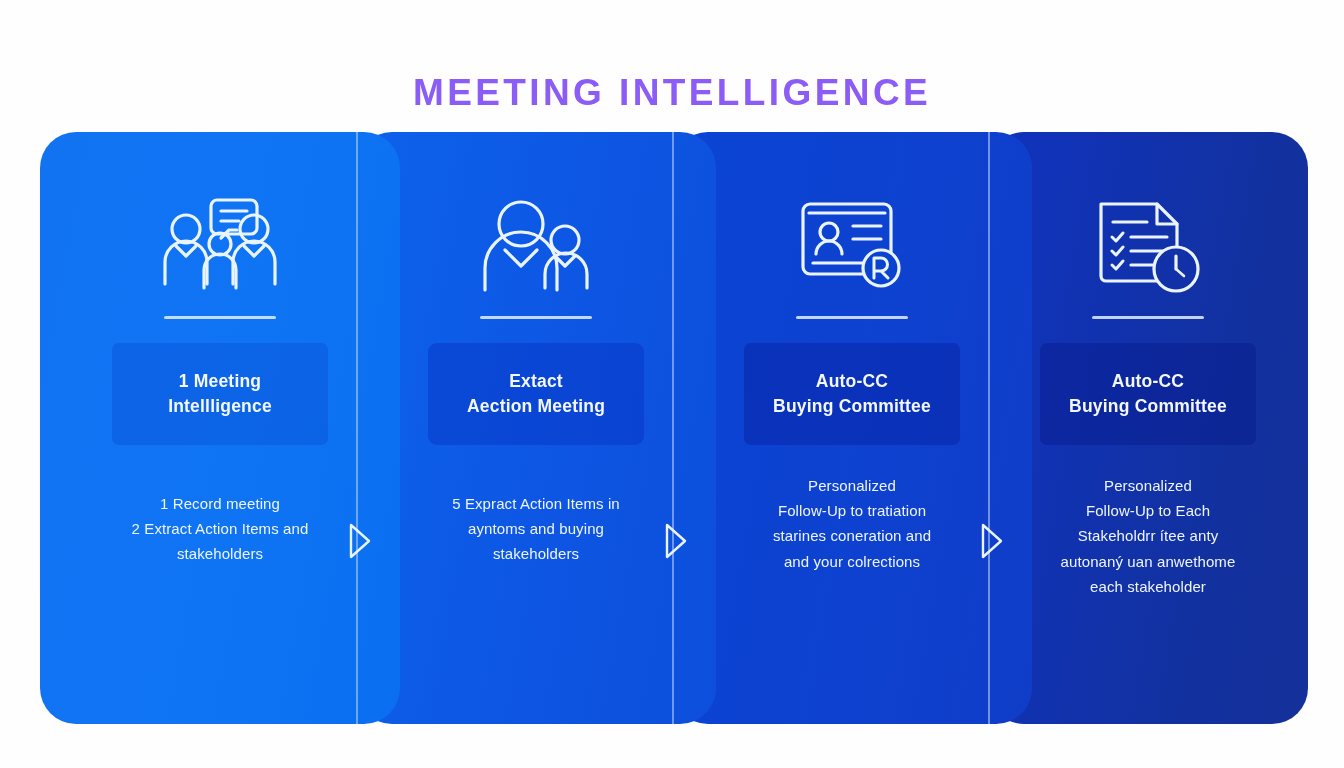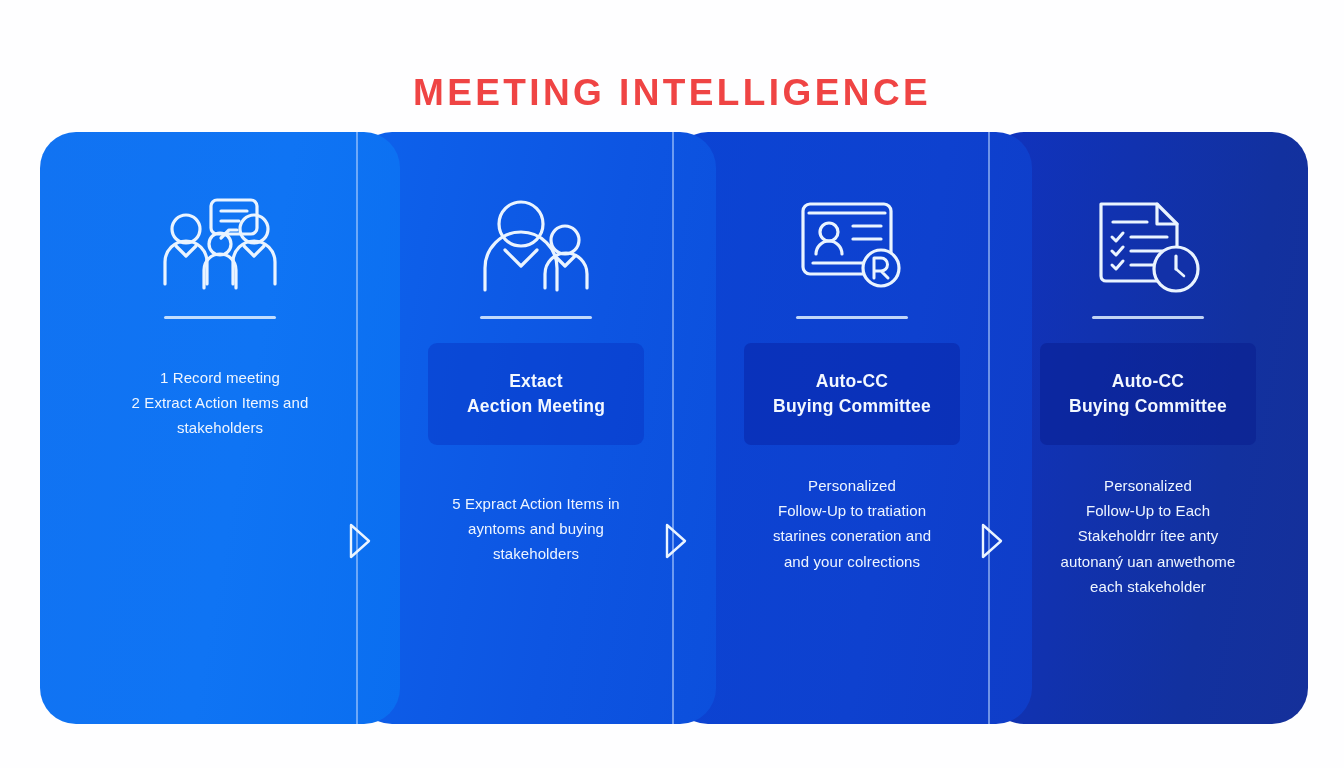--- a/index.html
+++ b/index.html
@@ -16,21 +16,21 @@
   }
 
   
   .page-title {
     position:absolute;
     top:72px; left:0; width:1344px;
     text-align:center;
     font-size:37px;
     font-weight:bold;
     letter-spacing:3.4px;
-    color:#ef4444;
+    color:#8b5cf6;
     font-family:"Liberation Sans", sans-serif;
   }
 
   
   .band {
     position:absolute;
     left:40px; top:132px;
     width:1268px; height:592px;
   }
 
@@ -146,20 +146,24 @@
             <path d="M4 88 V66 a21 21 0 0 1 42 0 V88"></path>
             <path d="M15 50 L25 60 L35 50"></path>
             <circle cx="93" cy="33" r="14"></circle>
             <path d="M72 88 V66 a21 21 0 0 1 42 0 V88"></path>
             <path d="M83 50 L93 60 L103 50"></path>
             <circle cx="59" cy="48" r="11"></circle>
             <path d="M43 92 V74 a16 16 0 0 1 32 0 V92"></path>
           </svg>
         </div>
         <div class="divider"></div>
+        <div class="chip">
+          <div class="chip-text">1 Meeting
+Intellligence</div>
+        </div>
         <div class="body-text">1 Record meeting
 2 Extract Action Items and
 stakeholders</div>
       </div>
     </div>
 
     <div class="panel panel-2">
       <div class="inner">
         <div class="icon-wrap">
           <svg width="118" height="100" viewBox="0 0 118 100" fill="none" stroke="#eaf4ff" stroke-width="3.2" stroke-linecap="round" stroke-linejoin="round">

